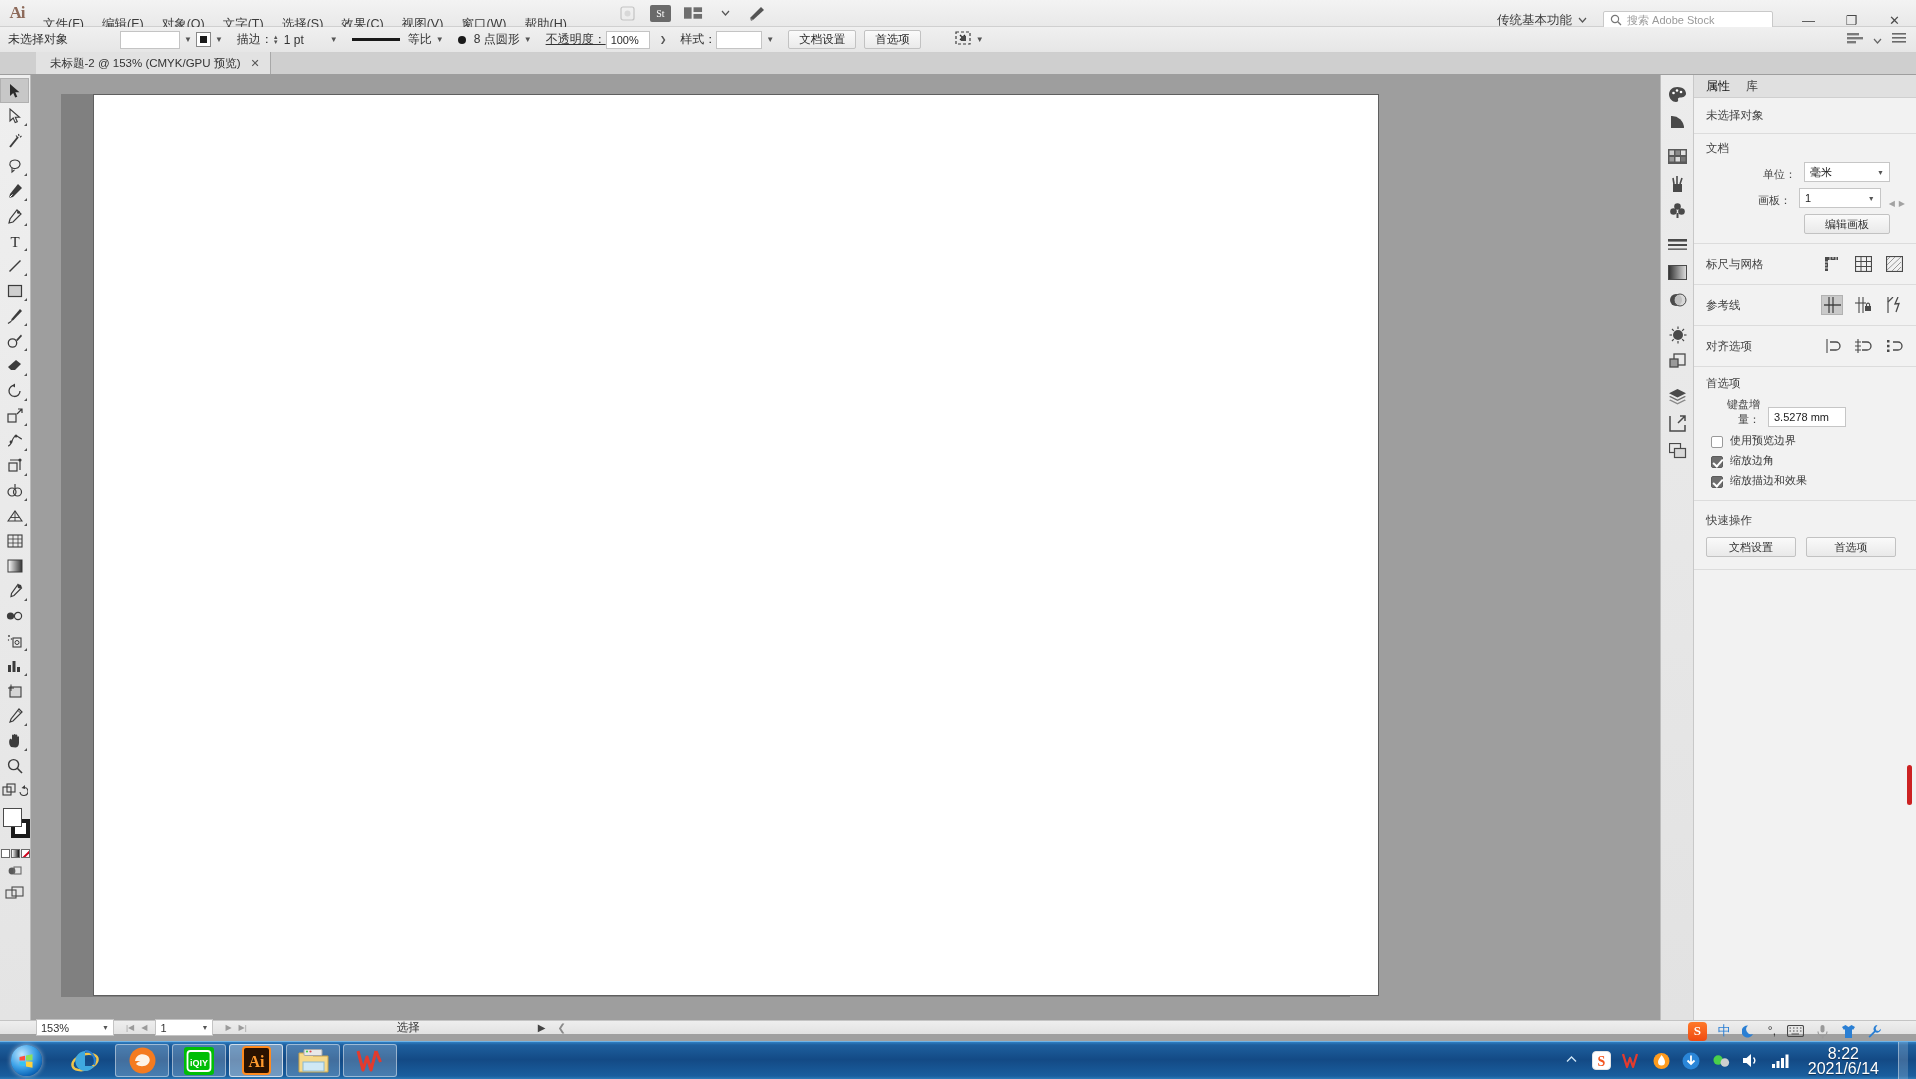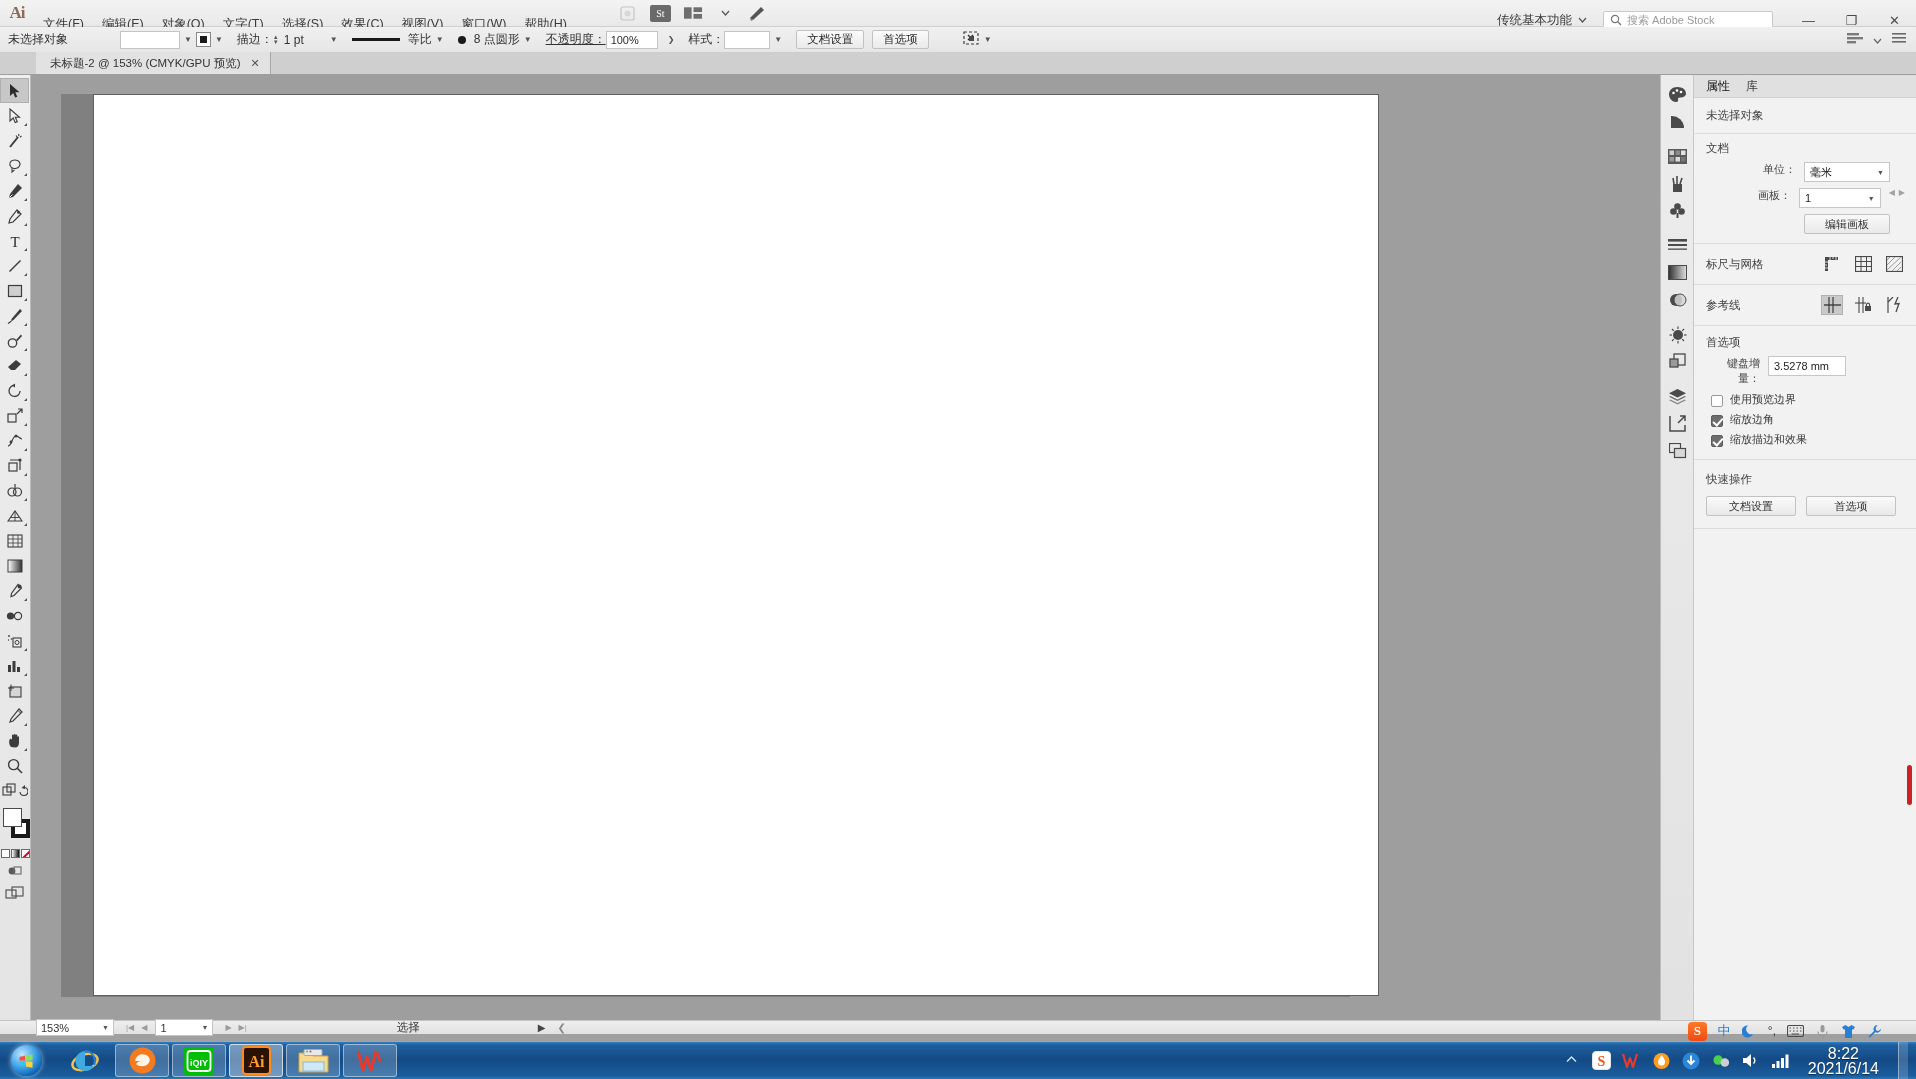--- a/index.html
+++ b/index.html
@@ -135,21 +135,21 @@
   .rail-sep { height:8px; }
   #propspanel {
     position:absolute; left:33px; top:0; width:223px; height:945px; background:#f2f2f2;
   }
   .panel-tabs { height:23px; background:#e0e0e0; display:flex; align-items:center;
     gap:16px; padding-left:12px; border-bottom:1px solid #cfcfcf; }
   .panel-tab { font-size:12px; color:#3c3c3c; }
   .panel-tab.active { color:#111; }
   .sect { padding:7px 12px 7px 12px; border-bottom:1px solid #dcdcdc; }
   .sect-title { font-size:11.5px; color:#444; margin-bottom:6px; }
-  .row { display:flex; align-items:flex-start; margin-bottom:6px; }
+  .row { display:flex; align-items:flex-end; margin-bottom:6px; }
   .row-label { font-size:11px; color:#444; text-align:right; width:98px; padding-right:8px; }
   .field {
     height:20px; border:1px solid #c6c6c6; background:#fff; display:flex; align-items:center;
     justify-content:space-between; padding:0 5px; font-size:11px; color:#222; width:86px;
   }
   .field .chev { font-size:7px; color:#555; }
   .pbtn {
     height:20px; border:1px solid #c2c2c2; background:linear-gradient(#fafafa,#e9e9e9);
     border-radius:2px; font-size:11px; color:#333; display:flex; align-items:center;
     justify-content:center; padding:0 12px;
@@ -312,21 +312,21 @@
   <div class="cb-label">等比</div>
   <div class="cb-arrow">▼</div>
 
   <div class="cb-gap"></div>
   <div style="width:8px;height:8px;border-radius:50%;background:#1a1a1a;margin-right:8px;"></div>
   <div class="cb-label">8 点圆形</div>
   <div class="cb-arrow">▼</div>
 
   <div class="cb-gap"></div>
   <div class="cb-label" style="text-decoration:underline;">不透明度：</div>
-  <div class="cb-select" style="width:52px;">
+  <div class="cb-select" style="width:44px;">
     <span>100%</span>
   </div>
   <div class="cb-arrow" style="padding-left:10px;">❯</div>
 
   <div class="cb-gap"></div>
   <div class="cb-label">样式：</div>
   <div class="cb-select" style="width:46px;"></div>
   <div class="cb-arrow">▼</div>
 
   <div class="cb-gap"></div>
@@ -804,20 +804,45 @@
         <div class="pic">
           <svg width="17" height="16" viewBox="0 0 17 16">
               <path d="M2 0 L2 16" stroke="#4a4a4a" stroke-width="1.2"></path>
               <path d="M2 5 L7 0" stroke="#4a4a4a" stroke-width="1.2"></path>
               <path d="M12 0 L9 7 L13 6.5 L10 15" fill="none" stroke="#4a4a4a" stroke-width="1.3"></path>
             </svg>
         </div>
       </div>
     </div>
 
+    <div class="sect rowflex" style="padding-top:10px;padding-bottom:10px;">
+      <div class="sect-title" style="margin:0;">对齐选项</div>
+      <div class="iconrow">
+        <div class="pic">
+          <svg width="17" height="16" viewBox="0 0 17 16">
+              <path d="M3 1 L3 15" stroke="#4a4a4a" stroke-width="1.1"></path>
+              <path d="M6 4 L12 4 A4 4 0 0 1 12 12 L6 12" fill="none" stroke="#4a4a4a" stroke-width="1.3"></path>
+            </svg>
+        </div>
+        <div class="pic">
+          <svg width="17" height="16" viewBox="0 0 17 16">
+              <path d="M3 1 L3 15 M0 4 L6 4 M0 8 L6 8 M0 12 L6 12" stroke="#4a4a4a" stroke-width="1.1"></path>
+              <path d="M7 4 L12 4 A4 4 0 0 1 12 12 L7 12" fill="none" stroke="#4a4a4a" stroke-width="1.3"></path>
+            </svg>
+        </div>
+        <div class="pic">
+          <svg width="17" height="16" viewBox="0 0 17 16">
+              <rect x="1" y="2" width="2.5" height="2.5" fill="#4a4a4a"></rect>
+              <rect x="1" y="6.8" width="2.5" height="2.5" fill="#4a4a4a"></rect>
+              <rect x="1" y="11.5" width="2.5" height="2.5" fill="#4a4a4a"></rect>
+              <path d="M7 4 L12 4 A4 4 0 0 1 12 12 L7 12" fill="none" stroke="#4a4a4a" stroke-width="1.3"></path>
+            </svg>
+        </div>
+      </div>
+    </div>
 
     <div class="sect" style="padding-top:9px;padding-bottom:12px;">
       <div class="sect-title">首选项</div>
       <div class="row">
         <div class="row-label" style="width:62px;">键盘增量：</div>
         <div class="field" style="width:78px;">
           <span>3.5278 mm</span>
         </div>
       </div>
       <div class="chk">

